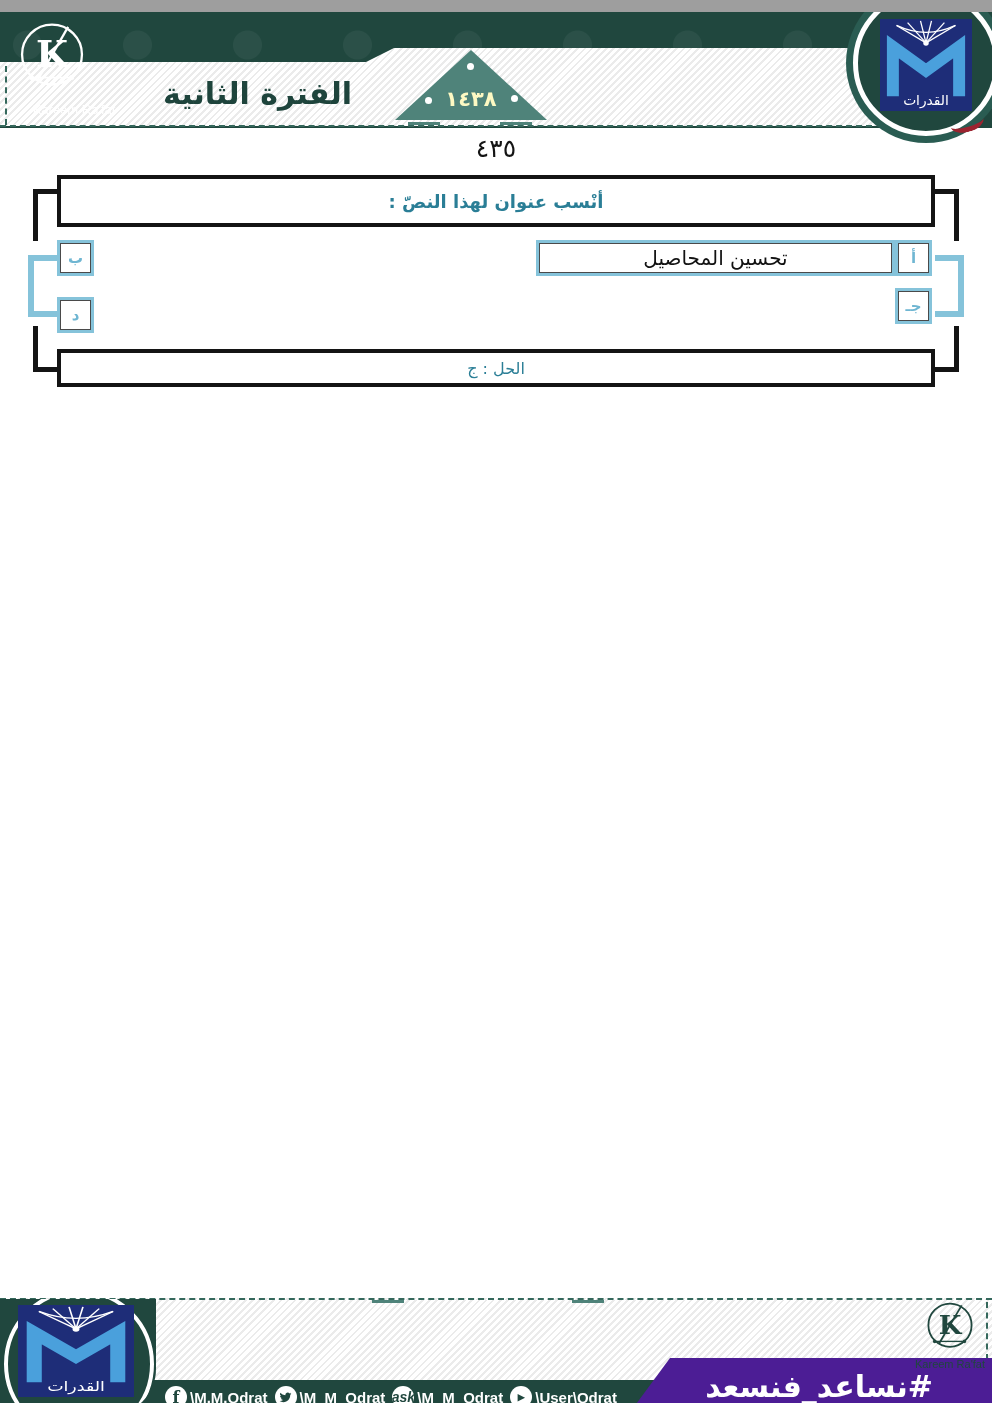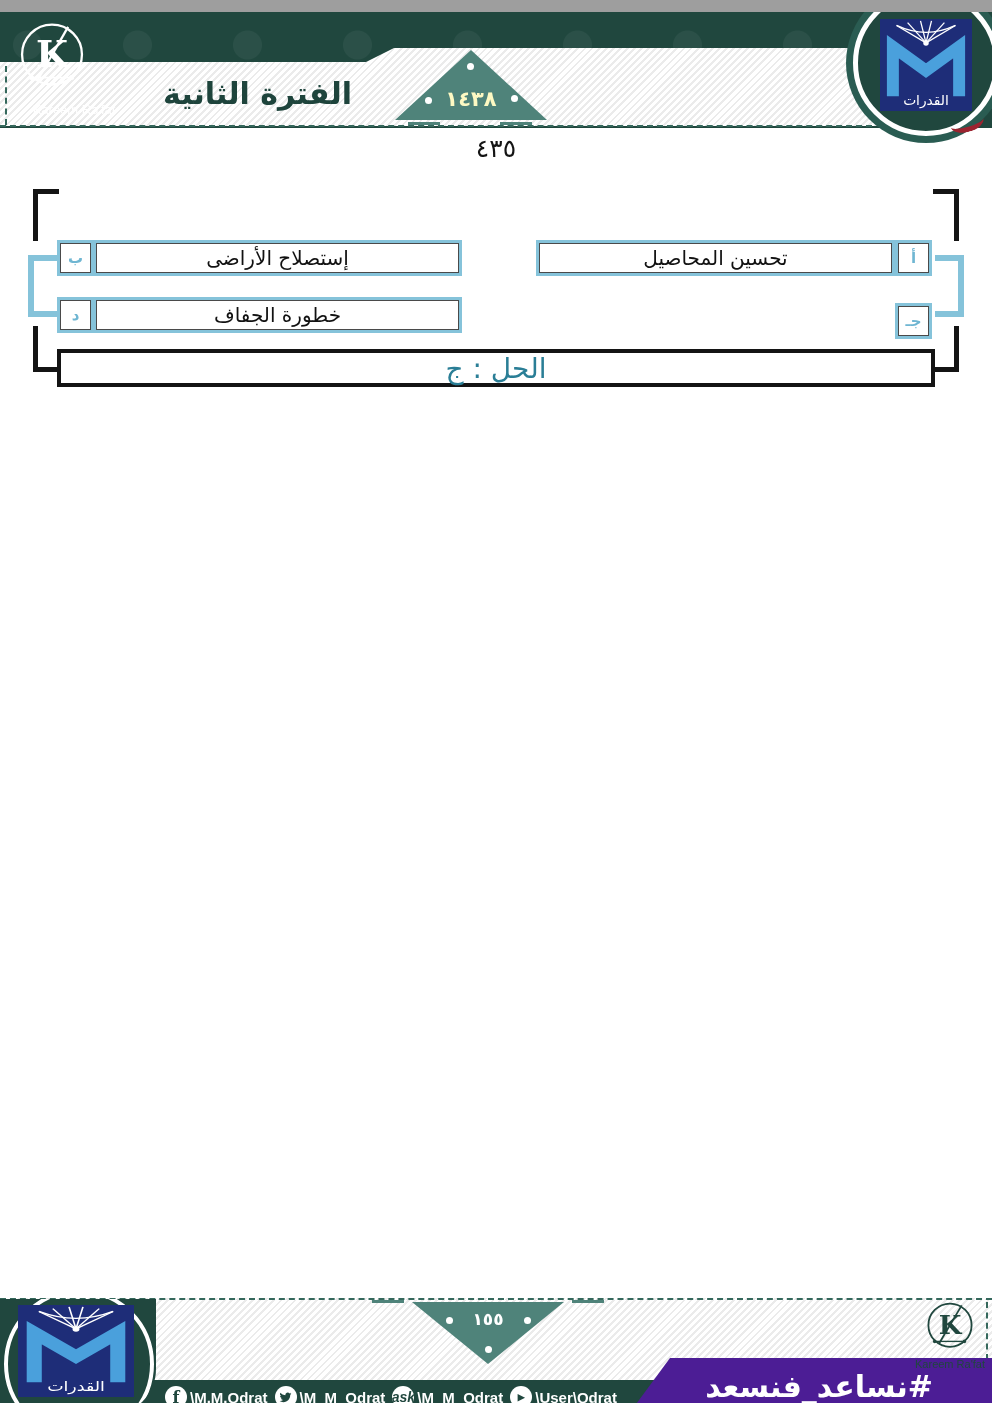--- a/index.html
+++ b/index.html
@@ -52,21 +52,21 @@
   
   .qnum{left:0;top:122px;width:992px;text-align:center;color:#141414;
     font-size:25px;font-weight:500;direction:rtl;}
   .framebox{
     background:#fff;border:4px solid #141414;
     display:flex;align-items:center;justify-content:center;direction:rtl;
   }
   .qbox{left:57px;top:163px;width:878px;height:52px;}
   .qbox .txt{color:#2a7e96;font-weight:bold;font-size:18px;}
   .solbox{left:57px;top:337px;width:878px;height:38px;}
-  .solbox .txt{color:#2a7e96;font-size:28px;font-weight:500;}
+  .solbox .txt{color:#2a7e96;font-size:16px;font-weight:500;}
 
   .blk{background:#141414;}
   .sky{background:#85c3da;}
 
   .optbox{
     background:#fff;border:3px solid #85c3da;box-shadow:inset 0 0 0 1px #4a4a4a;
     display:flex;align-items:center;justify-content:center;direction:rtl;
   }
   .opt-text{font-size:20px;color:#111111;}
   .opt-letter{color:#6fb6d2;font-size:15px;font-weight:bold;}
@@ -161,20 +161,23 @@
         <circle cx="50" cy="26" r="3" fill="#ffffff"></circle>
         <path d="M14 84 L14 30 L50 56 L86 30 L86 84" fill="none" stroke="#4aa0dc" stroke-width="13"></path>
         <text x="50" y="93" text-anchor="middle" font-size="15" fill="#ffffff">القدرات</text>
       </svg>
       <div class="logo-red-arc"></div>
     </div>
   </div>
 
   <div class="abs qnum">٤٣٥</div>
 
+  <div class="abs framebox qbox">
+    <span class="txt">أنْسب عنوان لهذا النصّ :</span>
+  </div>
 
   <div class="abs blk" style="left:33px;top:177px;width:26px;height:5px;"></div>
   <div class="abs blk" style="left:33px;top:177px;width:5px;height:52px;"></div>
   <div class="abs blk" style="left:33px;top:314px;width:5px;height:46px;"></div>
   <div class="abs blk" style="left:33px;top:355px;width:26px;height:5px;"></div>
   <div class="abs blk" style="left:933px;top:177px;width:26px;height:5px;"></div>
   <div class="abs blk" style="left:954px;top:177px;width:5px;height:52px;"></div>
   <div class="abs blk" style="left:954px;top:314px;width:5px;height:46px;"></div>
   <div class="abs blk" style="left:933px;top:355px;width:26px;height:5px;"></div>
 
@@ -187,47 +190,35 @@
 
   <div class="abs optbox" style="left:536px;top:228px;width:359px;height:36px;">
     <span class="opt-text">تحسين المحاصيل</span>
   </div>
   <div class="abs optbox" style="left:895px;top:228px;width:37px;height:36px;">
     <span class="opt-letter">أ</span>
   </div>
   <div class="abs optbox" style="left:57px;top:228px;width:37px;height:36px;">
     <span class="opt-letter">ب</span>
   </div>
-  <div class="abs optbox" style="left:93px;top:228px;width:369px;height:36px;">
-    <span class="opt-text">إستصلاح الأراضى</span>
-  </div>
-
-  <div class="abs optbox" style="left:895px;top:291px;width:37px;height:36px;">
+
+  <div class="abs optbox" style="left:895px;top:276px;width:37px;height:36px;">
     <span class="opt-letter">جـ</span>
   </div>
   <div class="abs optbox" style="left:57px;top:285px;width:37px;height:36px;">
     <span class="opt-letter">د</span>
   </div>
-  <div class="abs optbox" style="left:93px;top:285px;width:369px;height:36px;">
-    <span class="opt-text">خطورة الجفاف</span>
-  </div>
 
   <div class="abs framebox solbox">
     <span class="txt">الحل : ج</span>
   </div>
 
   <div class="abs footer-banner"></div>
   <div class="abs footer-dash-right"></div>
 
-  <div class="abs tri-down">
-    <div class="num">١٥٥</div>
-    <div class="dot" style="left:34px;top:15px;width:7px;height:7px;"></div>
-    <div class="dot" style="left:112px;top:15px;width:7px;height:7px;"></div>
-    <div class="dot" style="left:73px;top:44px;width:7px;height:7px;"></div>
-  </div>
   <div class="abs tri-line" style="left:372px;top:1288px;width:32px;"></div>
   <div class="abs tri-line" style="left:572px;top:1288px;width:32px;"></div>
 
   <div class="abs bottom-bar"></div>
 
   <div class="abs hash-wedge">
     <span class="tag">#نساعد_فنسعد</span>
   </div>
 
   <div class="abs social-row">

